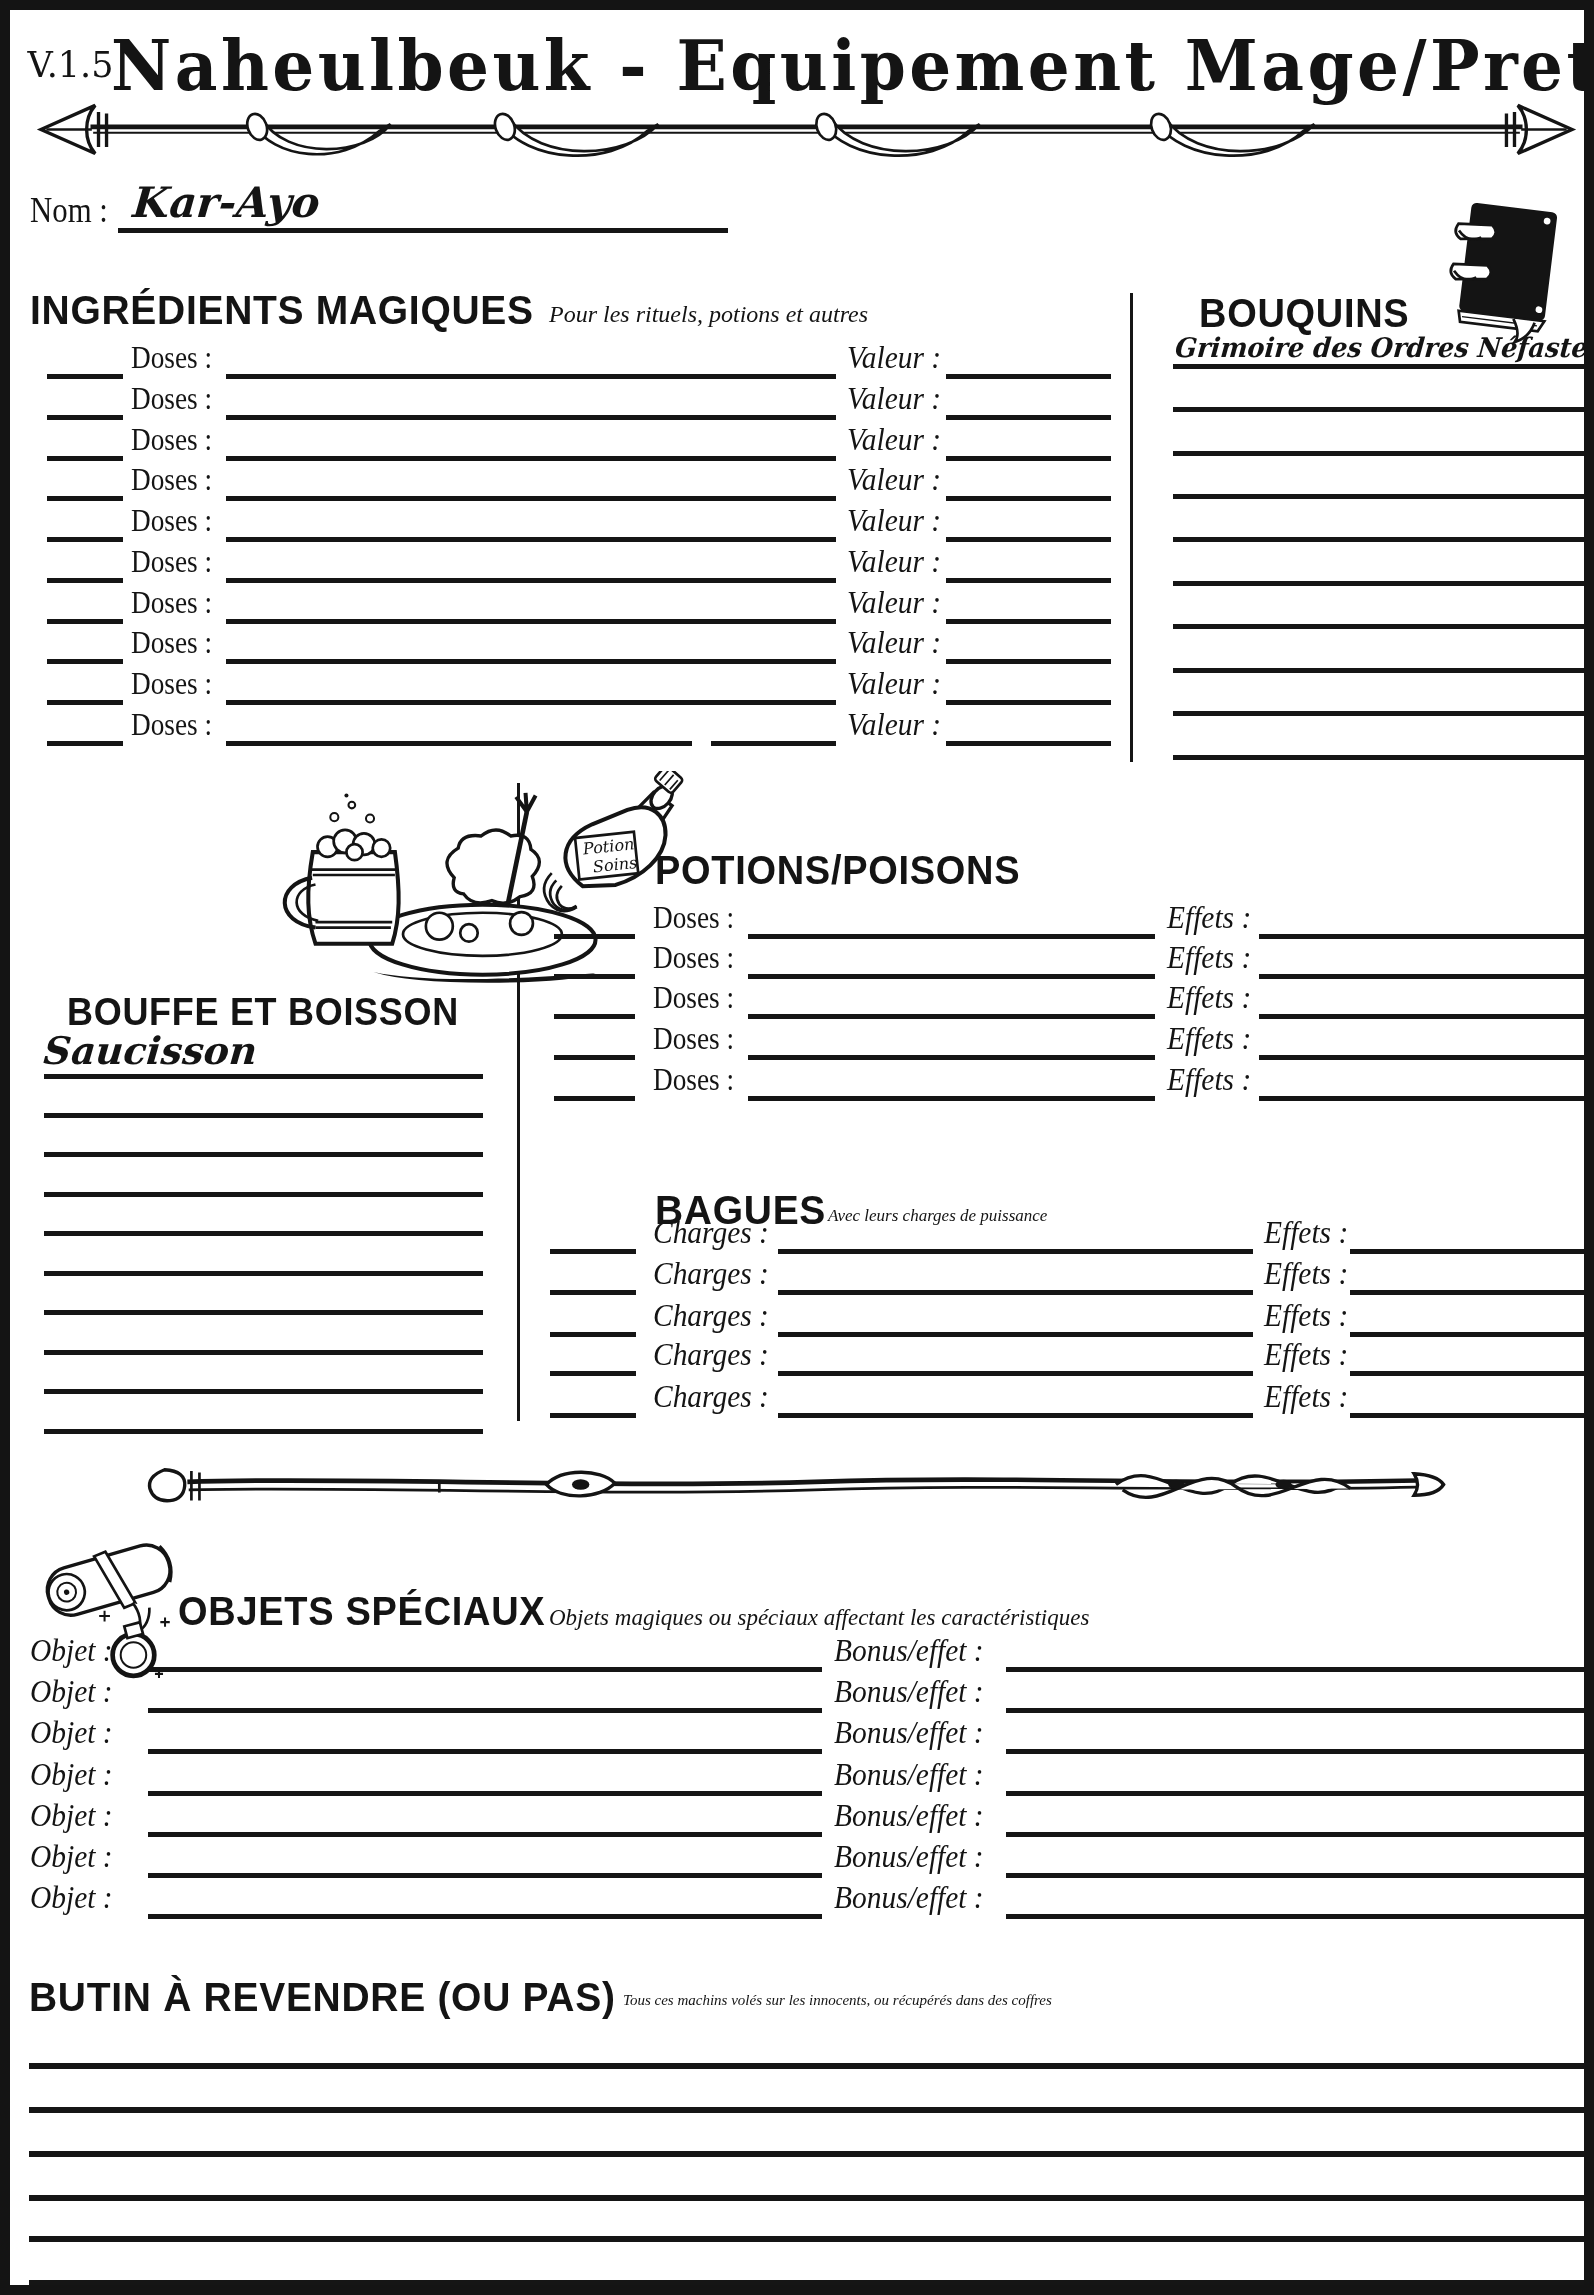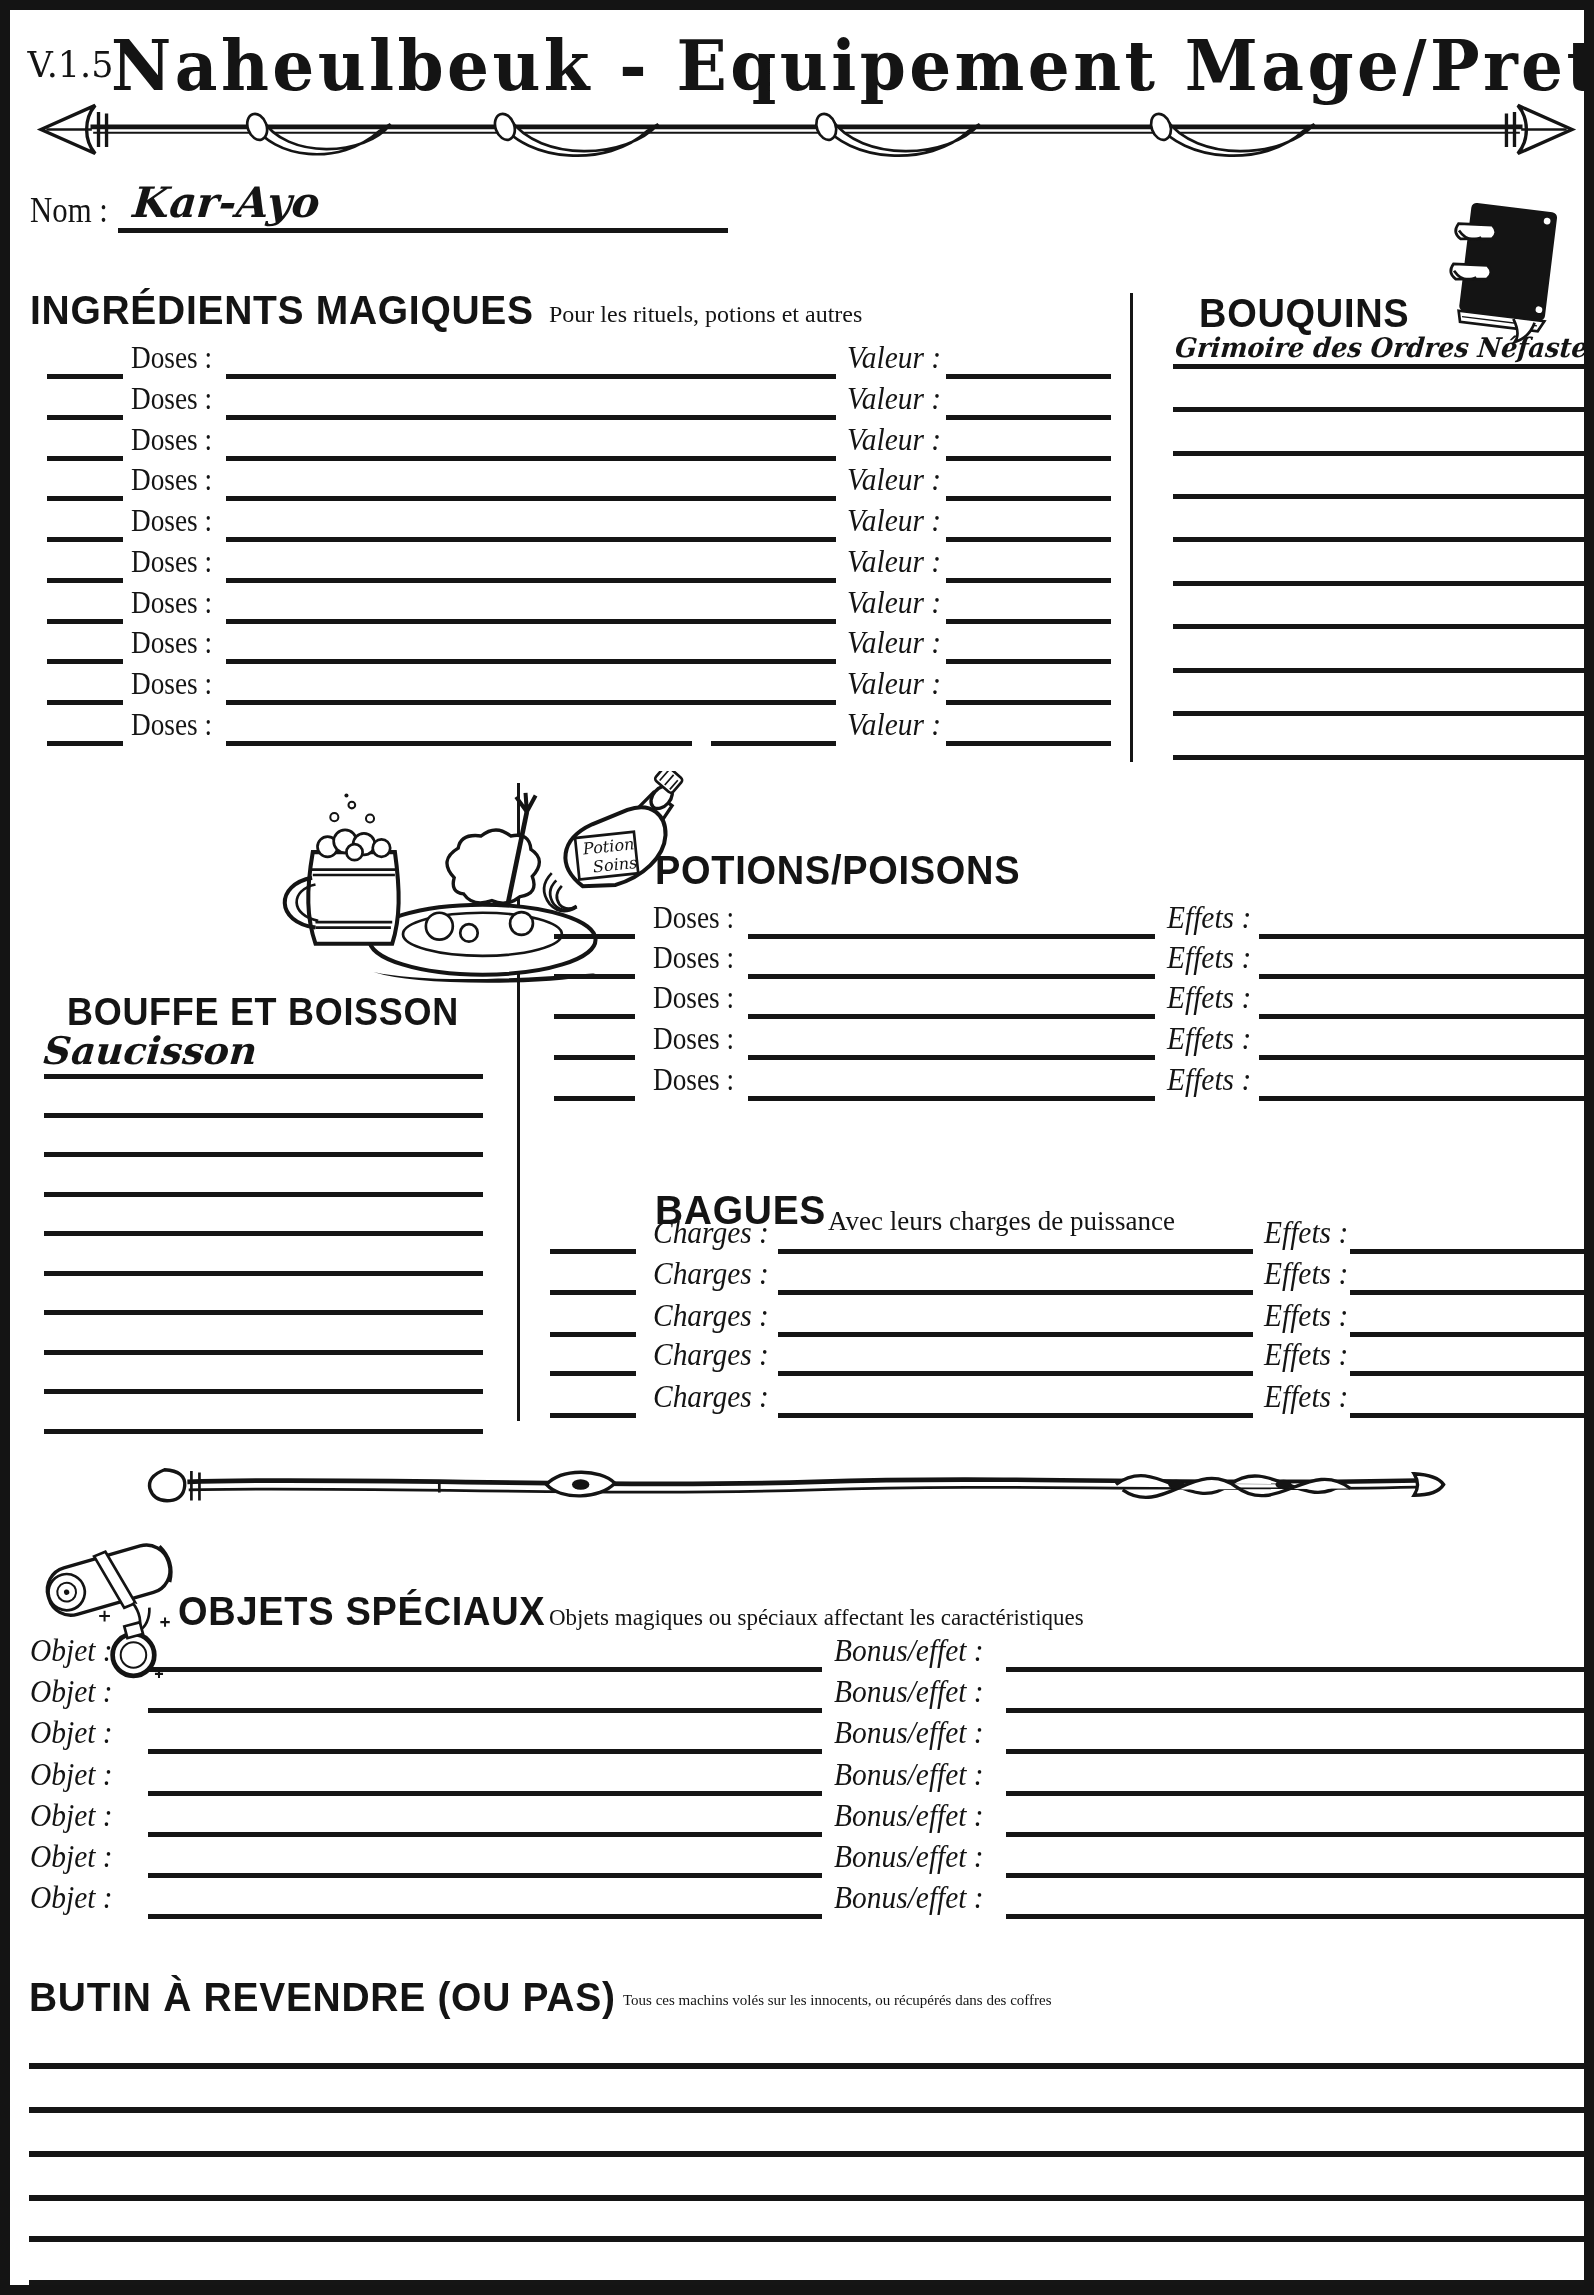--- a/index.html
+++ b/index.html
@@ -3,21 +3,21 @@
 <meta charset="utf-8">
 <style>
   html,body{margin:0;padding:0;background:#888;}
   .page{position:relative;width:1594px;height:2295px;background:#ffffff;
         border:10px solid #141414;box-sizing:border-box;overflow:hidden;
         font-family:"Liberation Serif",serif;color:#141414;}
   .abs{position:absolute;}
   
   .sec-title{position:absolute;font-family:"Liberation Sans",sans-serif;font-weight:bold;
              letter-spacing:0.7px;transform:scaleY(1.06);transform-origin:left bottom;white-space:nowrap;}
-  .sub{position:absolute;font-family:"Liberation Serif",serif;white-space:nowrap;}
+  .sub{position:absolute;font-family:"Liberation Serif",serif;font-style:italic;white-space:nowrap;}
   
   .title{position:absolute;font-family:"DejaVu Serif",serif;font-weight:bold;white-space:nowrap;
          transform:scaleY(1.05);transform-origin:left top;letter-spacing:3.4px;}
   .version{position:absolute;font-family:"DejaVu Serif",serif;}
   
   .slab{position:absolute;bottom:2.7px;font-size:31px;font-family:"Liberation Serif",serif;
         transform:scaleX(0.88);transform-origin:left bottom;white-space:nowrap;}
   .ilab{position:absolute;bottom:2.7px;font-size:31px;font-style:italic;font-family:"Liberation Serif",serif;
         transform:scaleX(0.95);transform-origin:left bottom;white-space:nowrap;}
   
@@ -294,21 +294,21 @@
   </div>
   <div class="row" style="top:1055px;">
     <div class="ln pot-qty"></div>
     <span class="slab pot-doses">Doses :</span>
     <div class="ln pot-line"></div>
     <span class="ilab pot-eff">Effets :</span>
     <div class="ln pot-eline"></div>
   </div>
 
   <div class="sec-title" style="left:645px;top:1180px;font-size:39px;">BAGUES</div>
-  <div class="sub" style="left:818px;top:1196px;font-size:27px;">Avec leurs charges de puissance</div>
+  <div class="sub" style="left:818px;top:1196px;font-size:17px;">Avec leurs charges de puissance</div>
 
   <div class="row" style="top:1208px;">
     <div class="ln bag-qty"></div>
     <span class="ilab bag-charges">Charges :</span>
     <div class="ln bag-line"></div>
     <span class="ilab bag-eff">Effets :</span>
     <div class="ln bag-eline"></div>
   </div>
   <div class="row" style="top:1249px;">
     <div class="ln bag-qty"></div>

